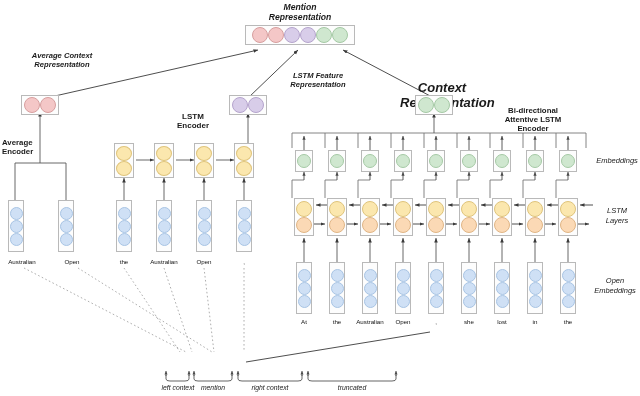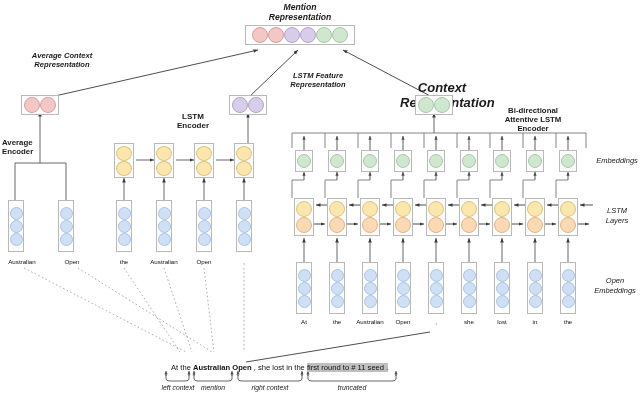--- a/index.html
+++ b/index.html
@@ -404,23 +404,20 @@
   <div class="wordlbl" style="left:278px;top:318px;width:52px;">At</div>
   <div class="wordlbl" style="left:311px;top:318px;width:52px;">the</div>
   <div class="wordlbl" style="left:344px;top:318px;width:52px;">Australian</div>
   <div class="wordlbl" style="left:377px;top:318px;width:52px;">Open</div>
   <div class="wordlbl" style="left:410px;top:318px;width:52px;">,</div>
   <div class="wordlbl" style="left:443px;top:318px;width:52px;">she</div>
   <div class="wordlbl" style="left:476px;top:318px;width:52px;">lost</div>
   <div class="wordlbl" style="left:509px;top:318px;width:52px;">in</div>
   <div class="wordlbl" style="left:542px;top:318px;width:52px;">the</div>
 
-  <div class="sentence" style="left:163px;top:354px;">
-    <span>At the </span><b>Australian Open</b><span> , she lost in the </span><span class="hl">first round to # 11 seed .</span>
-  </div>
 
 
   <div class="bracelbl" style="left:151px;top:384px;width:54px;">left context</div>
   <div class="bracelbl" style="left:186px;top:384px;width:54px;">mention</div>
   <div class="bracelbl" style="left:243px;top:384px;width:54px;">right context</div>
   <div class="bracelbl" style="left:325px;top:384px;width:54px;">truncated</div>
 
 </div>
 
 </body></html>

